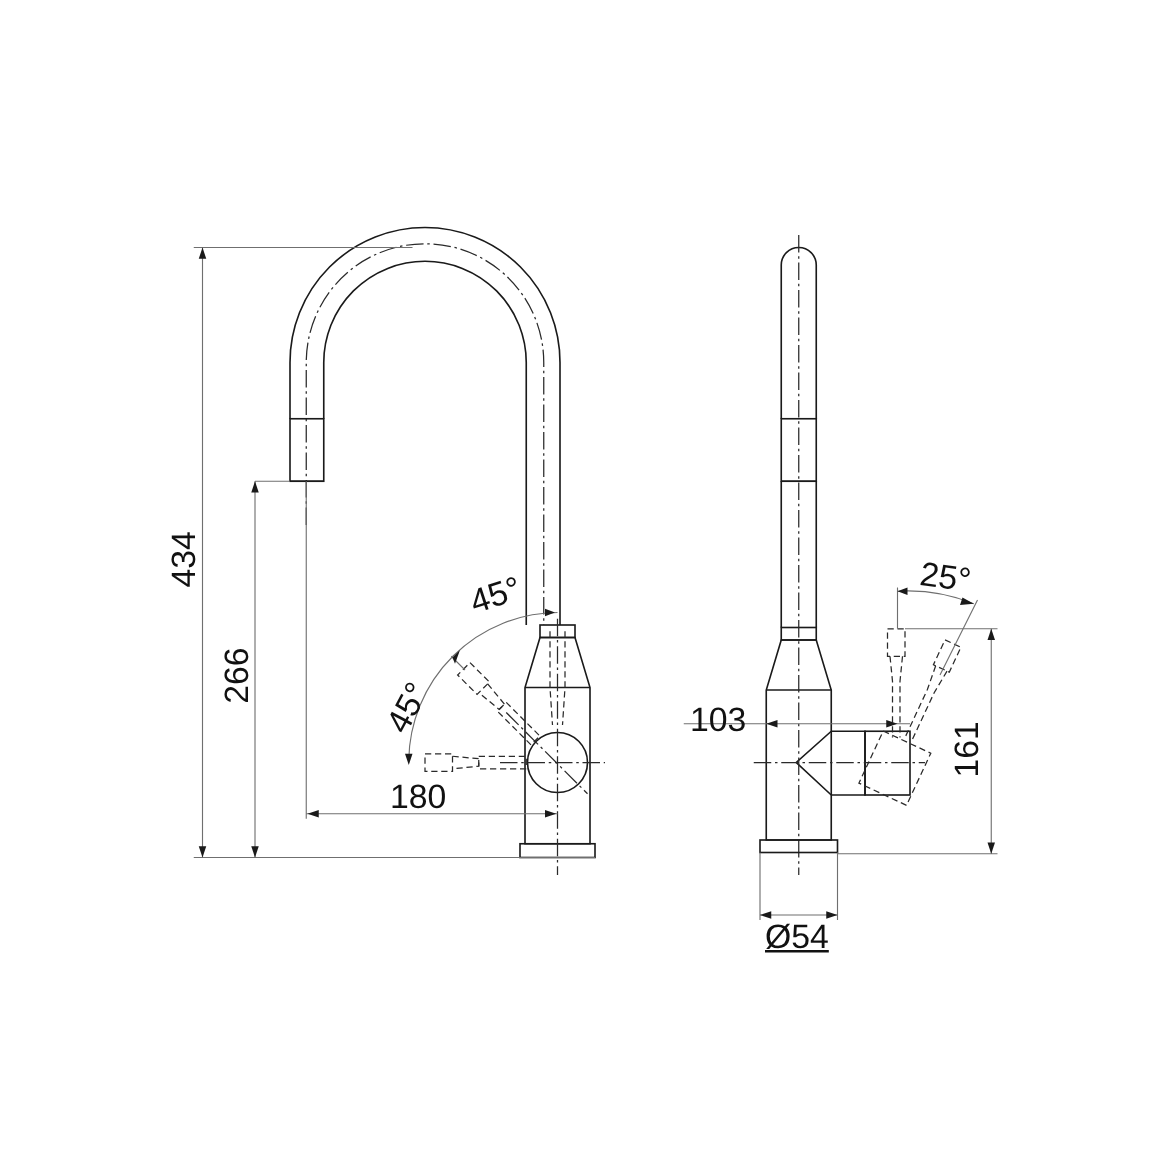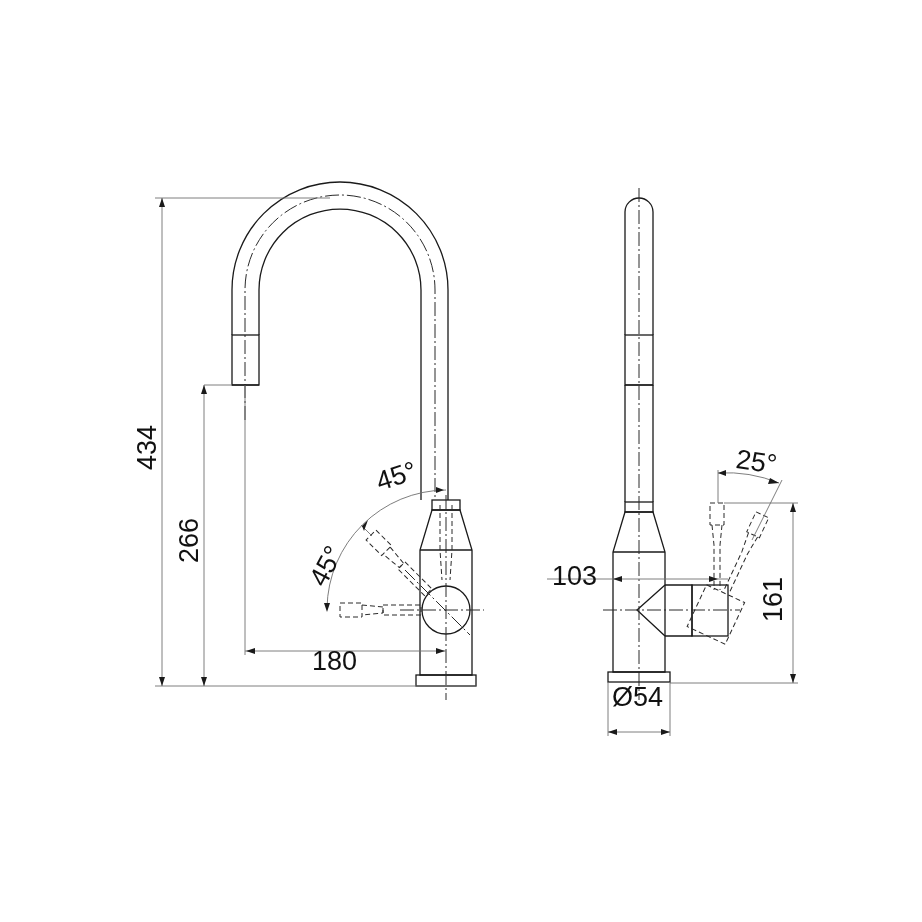--- a/index.html
+++ b/index.html
@@ -120,20 +120,20 @@
     <line class="thin" x1="608" y1="682" x2="608" y2="736"></line>
     <line class="thin" x1="670" y1="682" x2="670" y2="736"></line>
     <line class="thin" x1="608" y1="732" x2="670" y2="732"></line>
     <polygon class="arrow" points="608,732 617,729 617,735"></polygon>
     <polygon class="arrow" points="670,732 661,729 661,735"></polygon>
   </g>
 </svg>
 
 <div class="dimtxt rot-90" style="left:134px; top:470px;">434</div>
 <div class="dimtxt rot-90" style="left:176px; top:563px;">266</div>
-<div class="dimtxt" style="left:312px; top:624px;margin-top:24px;">180</div>
+<div class="dimtxt" style="left:312px; top:624px;">180</div>
 <div class="dimtxt" style="left:373px; top:470px; transform:rotate(-18deg); transform-origin:left top;">45°</div>
 <div class="dimtxt" style="left:305px; top:578px; transform:rotate(-62deg); transform-origin:left top;">45°</div>
 <div class="dimtxt" style="left:552px; top:548px;margin-top:15px;">103</div>
 <div class="dimtxt rot-90" style="left:760px; top:622px;">161</div>
-<div class="dimtxt" style="left:612px; top:684px;">Ø54</div>
+<div class="dimtxt" style="left:612px; top:736px;text-decoration:underline;">Ø54</div>
 <div class="dimtxt" style="left:738px; top:446px; transform:rotate(8deg); transform-origin:left top;">25°</div>
 </div>
 
 </body></html>

